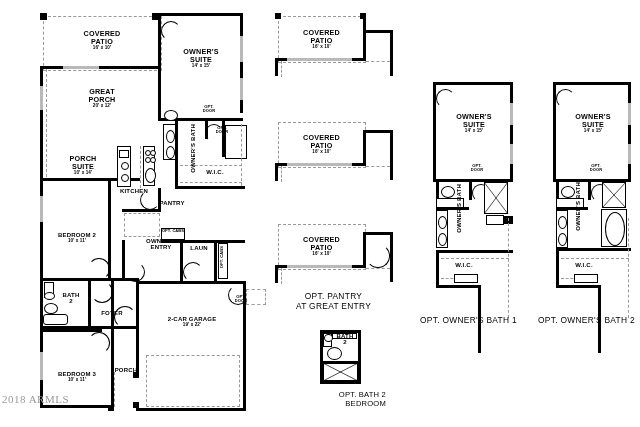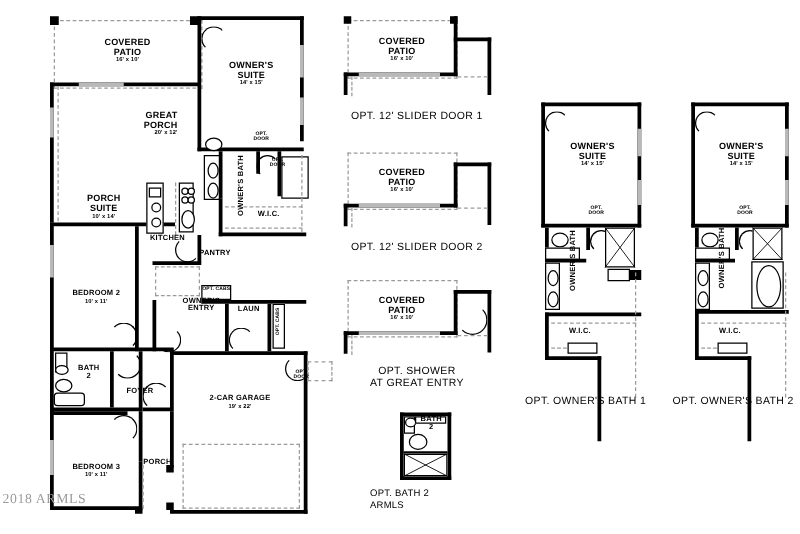--- a/index.html
+++ b/index.html
@@ -13,21 +13,21 @@
   .dashline-v{position:absolute;border-left:1px dashed #9a9a9a;}
   .thin{position:absolute;border:1px solid #000;box-sizing:border-box;background:#fff;}
   .grey{position:absolute;background:#b9b9b9;}
   
   .lbl{position:absolute;text-align:center;line-height:1.05;white-space:nowrap;}
   .rm{font-size:7.2px;font-weight:bold;letter-spacing:.2px;}
   .rm2{font-size:6px;font-weight:bold;letter-spacing:.2px;}
   .dim{font-size:4.6px;font-weight:bold;letter-spacing:.1px;}
   .tiny{font-size:4px;font-weight:bold;line-height:1.1;letter-spacing:.1px;}
   .cap{font-size:8.4px;letter-spacing:.3px;text-align:center;line-height:1.15;}
-  .cap2{font-size:7.6px;letter-spacing:.2px;text-align:left;line-height:1.2;}
+  .cap2{font-size:7.6px;letter-spacing:.2px;text-align:right;line-height:1.2;}
   .vert{writing-mode:vertical-rl;transform:rotate(180deg);}
   .wm{position:absolute;font-size:11px;color:#9b9b9b;font-family:"Liberation Serif",serif;
       letter-spacing:.5px;line-height:1.0;}
   
   .arc{position:absolute;border:1px solid #000;border-radius:50%;
        border-right-color:transparent;border-bottom-color:transparent;background:transparent;}
   .arc2{position:absolute;border:1px solid #000;border-radius:50%;
        border-left-color:transparent;border-top-color:transparent;background:transparent;}
   .arc3{position:absolute;border:1px solid #000;border-radius:50%;
        border-left-color:transparent;border-bottom-color:transparent;background:transparent;}
@@ -150,21 +150,21 @@
   <div class="arc" style="left:183px;top:262px;width:18px;height:18px;"></div>
 
   <div class="dashline-v" style="left:46px;top:69px;height:108px;"></div>
 
   <div class="lbl rm" style="left:62px;top:30px;width:80px;">
     <span>COVERED</span><br>
     <span>PATIO</span>
     <div class="dim" style="position:static;margin-top:1px;">16' x 10'</div>
   </div>
 
-  <div class="lbl rm" style="left:62px;top:88px;width:80px;text-align:right;">
+  <div class="lbl rm" style="left:62px;top:88px;width:80px;">
     <span>GREAT</span><br>
     <span>PORCH</span>
     <div class="dim" style="position:static;margin-top:1px;">20' x 12'</div>
   </div>
 
   <div class="lbl rm" style="left:48px;top:155px;width:70px;">
     <span>PORCH</span><br>
     <span>SUITE</span>
     <div class="dim" style="position:static;margin-top:1px;">10' x 14'</div>
   </div>
@@ -246,59 +246,57 @@
   <div class="w" style="left:99px;top:5px;width:3px;height:48px;"></div>
   <div class="w" style="left:99px;top:22px;width:30px;height:3px;"></div>
   <div class="w" style="left:126px;top:22px;width:3px;height:46px;"></div>
   <div class="dashline-v" style="left:17px;top:53px;height:16px;"></div>
   <div class="dashline-h" style="left:102px;top:53px;width:24px;"></div>
   <div class="lbl rm" style="left:20px;top:21px;width:75px;">
     <span>COVERED</span><br>
     <span>PATIO</span>
     <div class="dim" style="position:static;margin-top:1px;">16' x 10'</div>
   </div>
-  <div class="cap" style="position:absolute;left:-8px;top:80px;width:155px;">OPT. 12' SLIDER DOOR 1</div>
 </div>
 
 <div class="plan" style="left:264px;top:118px;width:140px;height:95px;">
   <div class="dash" style="left:14px;top:4px;width:86px;height:44px;"></div>
   <div class="w" style="left:11px;top:45px;width:91px;height:3px;"></div>
   <div class="grey" style="left:23px;top:45px;width:65px;height:3px;"></div>
   <div class="w" style="left:11px;top:45px;width:3px;height:18px;"></div>
   <div class="w" style="left:99px;top:12px;width:3px;height:36px;"></div>
   <div class="w" style="left:99px;top:12px;width:30px;height:3px;"></div>
   <div class="w" style="left:126px;top:12px;width:3px;height:50px;"></div>
   <div class="dashline-v" style="left:17px;top:48px;height:16px;"></div>
   <div class="dashline-h" style="left:102px;top:48px;width:24px;"></div>
   <div class="lbl rm" style="left:20px;top:16px;width:75px;">
     <span>COVERED</span><br>
     <span>PATIO</span>
     <div class="dim" style="position:static;margin-top:1px;">16' x 10'</div>
   </div>
-  <div class="cap" style="position:absolute;left:-8px;top:75px;width:155px;">OPT. 12' SLIDER DOOR 2</div>
 </div>
 
 <div class="plan" style="left:264px;top:218px;width:145px;height:105px;">
   <div class="dash" style="left:14px;top:6px;width:86px;height:44px;"></div>
   <div class="w" style="left:11px;top:47px;width:91px;height:3px;"></div>
   <div class="grey" style="left:23px;top:47px;width:65px;height:3px;"></div>
   <div class="w" style="left:11px;top:47px;width:3px;height:18px;"></div>
   <div class="w" style="left:99px;top:14px;width:3px;height:36px;"></div>
   <div class="w" style="left:99px;top:14px;width:30px;height:3px;"></div>
   <div class="w" style="left:126px;top:14px;width:3px;height:50px;"></div>
   <div class="arc2" style="left:102px;top:26px;width:22px;height:22px;"></div>
   <div class="dashline-v" style="left:17px;top:50px;height:16px;"></div>
   <div class="dashline-h" style="left:102px;top:50px;width:24px;"></div>
   <div class="lbl rm" style="left:20px;top:18px;width:75px;">
     <span>COVERED</span><br>
     <span>PATIO</span>
     <div class="dim" style="position:static;margin-top:1px;">16' x 10'</div>
   </div>
   <div class="cap" style="position:absolute;left:-8px;top:74px;width:155px;">
-    <span>OPT. SHOWER</span><br>
+    <span>OPT. PANTRY</span><br>
     <span>AT GREAT ENTRY</span>
   </div>
 </div>
 
 <div class="plan" style="left:310px;top:328px;width:90px;height:90px;">
   <div class="w" style="left:10px;top:2px;width:3px;height:54px;"></div>
   <div class="w" style="left:48px;top:2px;width:3px;height:54px;"></div>
   <div class="w" style="left:10px;top:2px;width:41px;height:3px;"></div>
   <div class="w" style="left:10px;top:53px;width:41px;height:3px;"></div>
   <div class="w" style="left:13px;top:33px;width:35px;height:2px;"></div>
@@ -310,21 +308,21 @@
   <svg class="ov" style="width:90px;height:90px;left:0;top:0;">
     <line x1="13" y1="35" x2="48" y2="53" stroke="#000" stroke-width="0.7"></line>
     <line x1="48" y1="35" x2="13" y2="53" stroke="#000" stroke-width="0.7"></line>
   </svg>
   <div class="lbl rm2" style="left:20px;top:5px;width:30px;">
     <span>BATH</span><br>
     <span>2</span>
   </div>
   <div class="cap2" style="position:absolute;left:-14px;top:62px;width:90px;">
     <span>OPT. BATH 2</span><br>
-    <span>ARMLS</span>
+    <span>BEDROOM</span>
   </div>
 </div>
 
 <div class="plan" style="left:408px;top:78px;width:120px;height:260px;">
 
   <div class="w" style="left:25px;top:4px;width:80px;height:3px;"></div>
   <div class="w" style="left:25px;top:4px;width:3px;height:100px;"></div>
   <div class="w" style="left:102px;top:4px;width:3px;height:100px;"></div>
   <div class="arc" style="left:28px;top:11px;width:17px;height:17px;"></div>
   <div class="grey" style="left:102px;top:25px;width:3px;height:22px;"></div>

